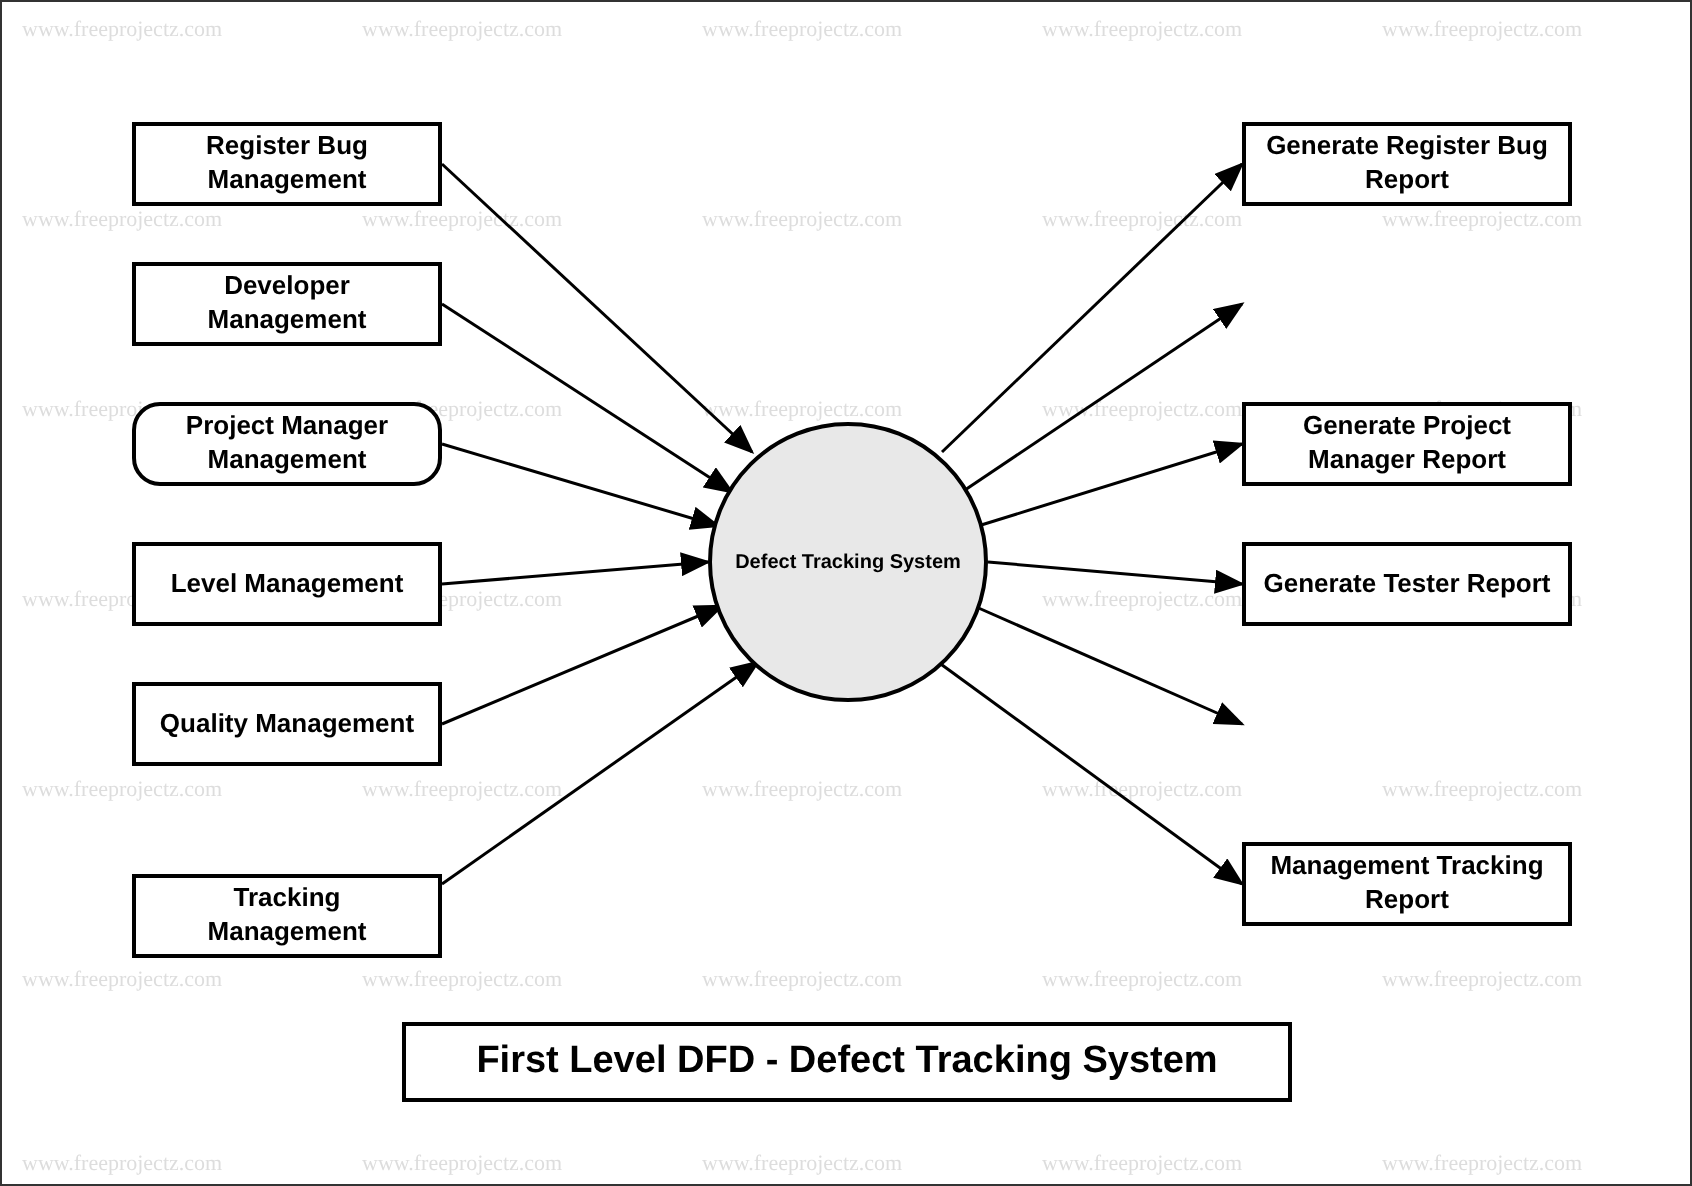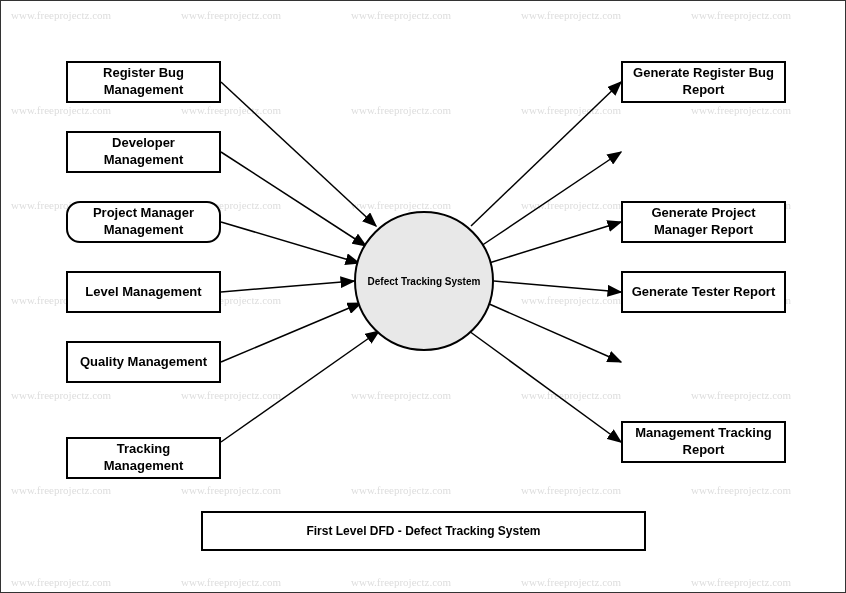--- a/index.html
+++ b/index.html
@@ -66,21 +66,21 @@
     line-height: 1.3;
   }
   .title-box {
     position: absolute;
     border: 2px solid #000;
     background: #fff;
     display: flex;
     align-items: center;
     justify-content: center;
     font-weight: bold;
-    font-size: 12px;
+    font-size: 19px;
     z-index: 2;
   }
   svg.arrows {
     position: absolute;
     top: 0;
     left: 0;
     width: 846px;
     height: 593px;
     z-index: 1;
     pointer-events: none;

